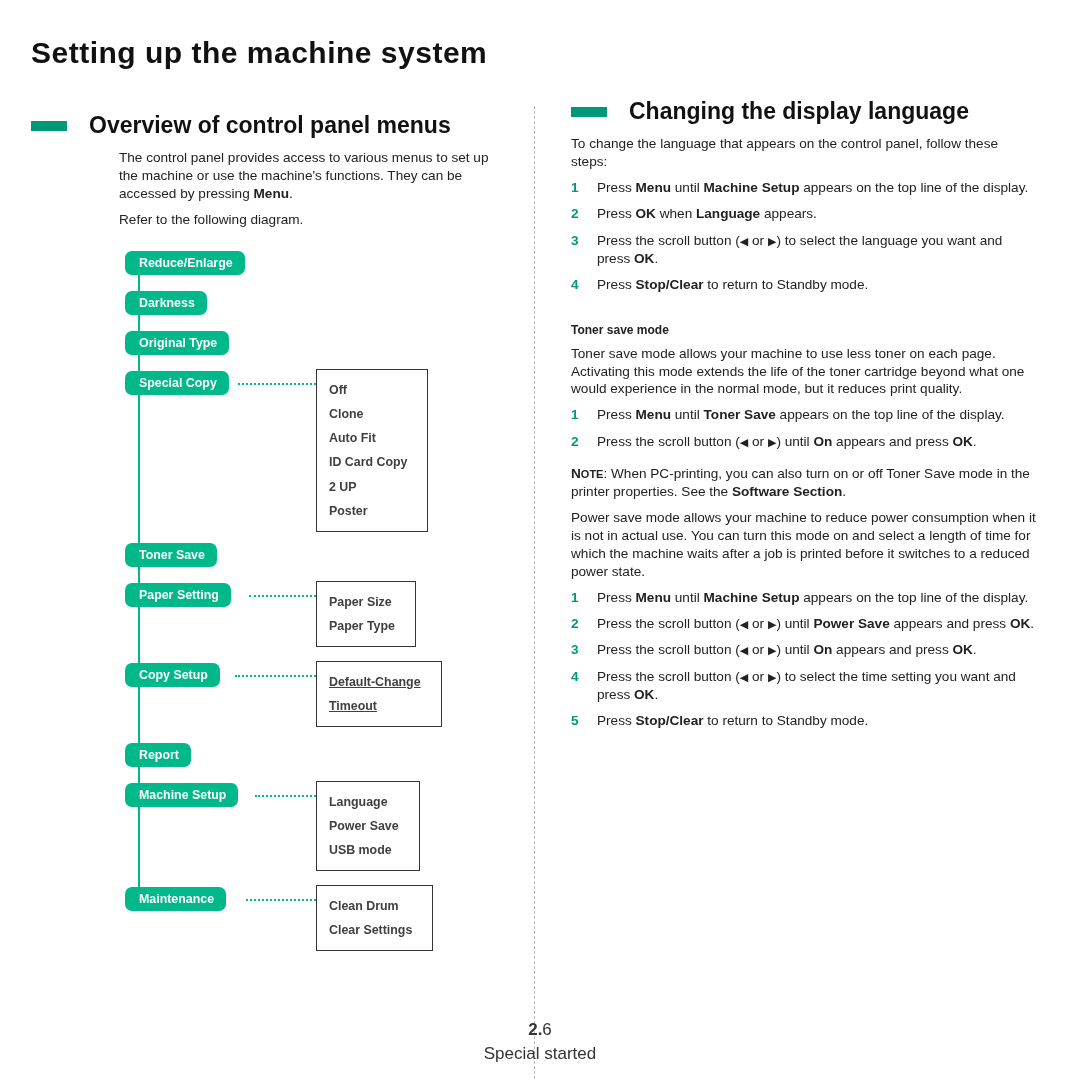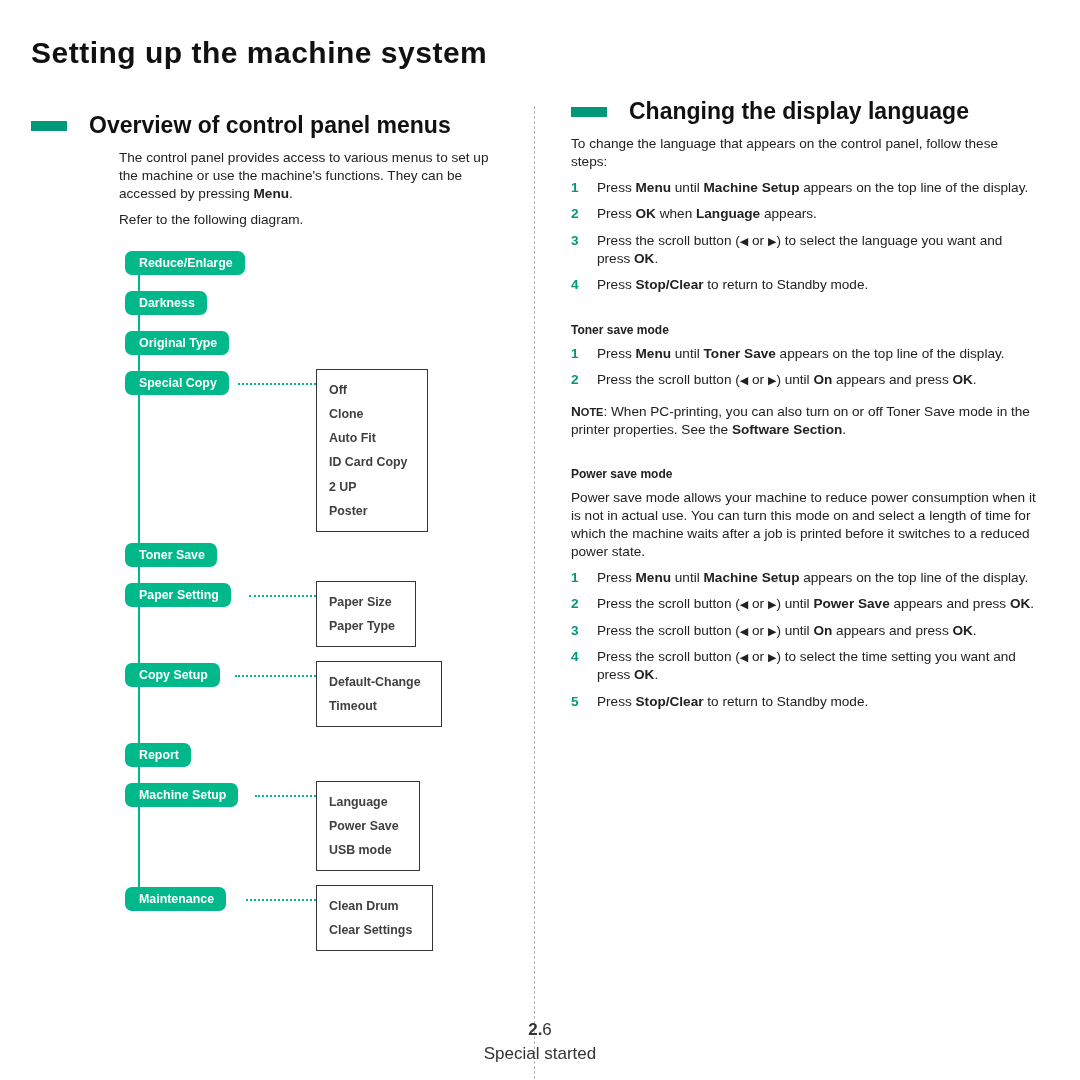--- a/index.html
+++ b/index.html
@@ -195,21 +195,21 @@
         <div class="dotline" style="top:648px;left:121px;width:70px;"></div>
 
         <div class="subbox" style="top:118px;left:191px;white-space:pre;">Off
 Clone
 Auto Fit
 ID Card Copy
 2 UP
 Poster</div>
         <div class="subbox" style="top:330px;left:191px;white-space:pre;">Paper Size
 Paper Type</div>
-        <div class="subbox" style="top:410px;left:191px;white-space:pre;">Default-Change
+        <div class="subbox" style="top:410px;left:191px;white-space:pre;text-decoration:underline;">Default-Change
 Timeout</div>
         <div class="subbox" style="top:530px;left:191px;white-space:pre;">Language
 Power Save
 USB mode</div>
         <div class="subbox" style="top:634px;left:191px;white-space:pre;">Clean Drum
 Clear Settings</div>
       </div>
     </div>
 
     <div class="divider"></div>
@@ -234,35 +234,35 @@
             <span>Press the scroll button (</span><span class="tri">◀</span><span> or </span><span class="tri">▶</span><span>) to select the language you want and press </span><span class="bold">OK</span><span>.</span>
           </li>
           <li><span class="num">4</span>
             <span>Press </span><span class="bold">Stop/Clear</span><span> to return to Standby mode.</span>
           </li>
         </ol>
       </div>
 
 
       <h3 class="sub">Toner save mode</h3>
+      <p class="body">Toner save mode allows your machine to use less toner on each page. Activating this mode extends the life of the toner cartridge beyond what one would experience in the normal mode, but it reduces print quality.</p>
       <ol class="steps">
         <li><span class="num">1</span>
           <span>Press </span><span class="bold">Menu</span><span> until </span><span class="bold">Toner Save</span><span> appears on the top line of the display.</span>
         </li>
         <li><span class="num">2</span>
           <span>Press the scroll button (</span><span class="tri">◀</span><span> or </span><span class="tri">▶</span><span>) until </span><span class="bold">On</span><span> appears and press </span><span class="bold">OK</span><span>.</span>
         </li>
       </ol>
       <div class="note">
         <p class="body">
           <span class="bold">N</span><span class="bold" style="font-size:11px;">OTE</span><span>: When PC-printing, you can also turn on or off Toner Save mode in the printer properties. See the </span><span class="bold">Software Section</span><span>.</span>
         </p>
       </div>
 
-      <h3 class="sub" style="margin-top:28px;">Power save mode</h3>
       <p class="body">Power save mode allows your machine to reduce power consumption when it is not in actual use. You can turn this mode on and select a length of time for which the machine waits after a job is printed before it switches to a reduced power state.</p>
       <ol class="steps">
         <li><span class="num">1</span>
           <span>Press </span><span class="bold">Menu</span><span> until </span><span class="bold">Machine Setup</span><span> appears on the top line of the display.</span>
         </li>
         <li><span class="num">2</span>
           <span>Press the scroll button (</span><span class="tri">◀</span><span> or </span><span class="tri">▶</span><span>) until </span><span class="bold">Power Save</span><span> appears and press </span><span class="bold">OK</span><span>.</span>
         </li>
         <li><span class="num">3</span>
           <span>Press the scroll button (</span><span class="tri">◀</span><span> or </span><span class="tri">▶</span><span>) until </span><span class="bold">On</span><span> appears and press </span><span class="bold">OK</span><span>.</span>

